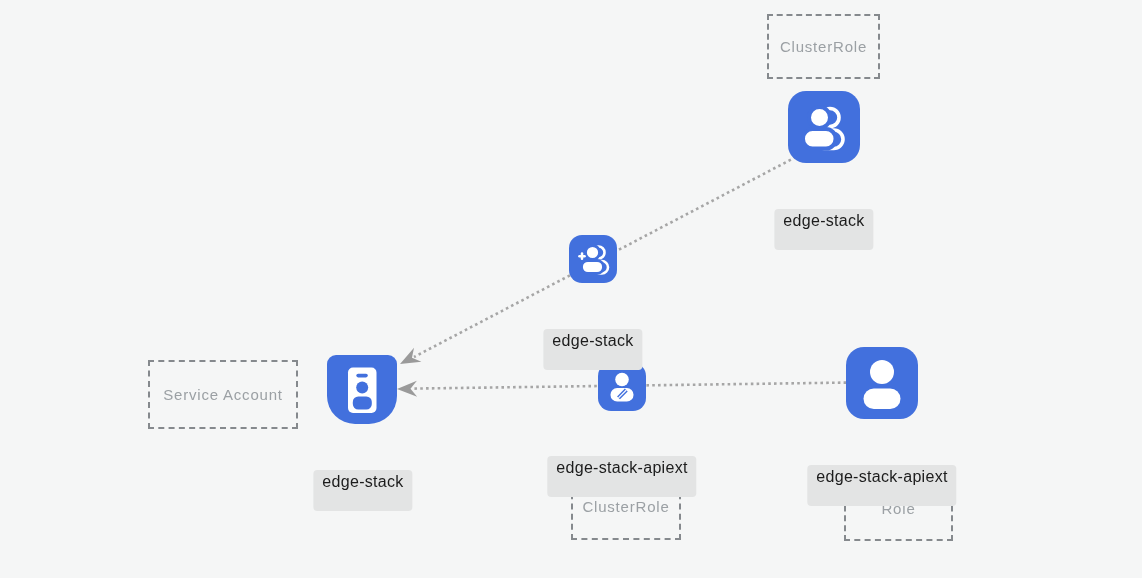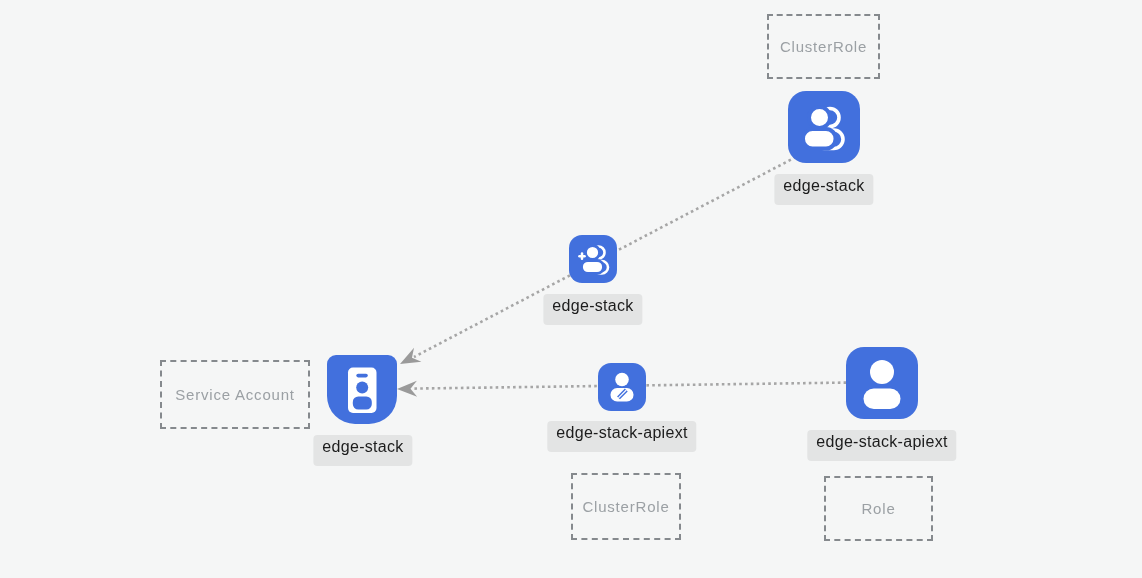--- a/index.html
+++ b/index.html
@@ -45,45 +45,45 @@
     background:var(--accent-blue);
     border-radius:9px 9px 28px 28px;
     line-height:0;
   }
   .pill{
     position:absolute;z-index:4;
     transform:translateX(-50%);
     background:var(--label-bg);
     color:var(--label-text);
     font-size:16px;letter-spacing:0.3px;white-space:nowrap;
-    padding:3px 9px 10px 9px;border-radius:4px;
+    padding:3px 9px 20px 9px;border-radius:4px;margin-top:35px;
   }
 </style>
 </head>
 <body>
 
 <div class="canvas">
 
   <svg class="edges" width="1142" height="578" viewBox="0 0 1142 578">
     <line class="dotline" x1="796" y1="157" x2="414" y2="357"></line>
     <path class="arrow" d="M0,0 L20,-8 L13.5,0 L20,8 Z" transform="translate(400,364) rotate(-27.6)"></path>
     <line class="dotline" x1="852" y1="382.5" x2="413" y2="388.6"></line>
     <path class="arrow" d="M0,0 L20,-8 L13.5,0 L20,8 Z" transform="translate(397,389) rotate(-1)"></path>
   </svg>
 
   <div class="kind-box" style="left:767px;top:14px;width:113px;height:65px">
     <span class="kind-label">ClusterRole</span>
   </div>
-  <div class="kind-box" style="left:160px;top:360px;width:150px;height:69px">
+  <div class="kind-box" style="left:148px;top:360px;width:150px;height:69px">
     <span class="kind-label">Service Account</span>
   </div>
   <div class="kind-box" style="left:571px;top:473px;width:110px;height:67px">
     <span class="kind-label">ClusterRole</span>
   </div>
-  <div class="kind-box" style="left:824px;top:476px;width:109px;height:65px">
+  <div class="kind-box" style="left:844px;top:476px;width:109px;height:65px">
     <span class="kind-label">Role</span>
   </div>
 
   <div class="node-icon" style="left:788px;top:91px">
     <svg width="72" height="72" viewBox="0 0 72 72">
       <rect class="icon-bg" x="0" y="0" width="72" height="72" rx="18"></rect>
       <circle class="glyph-outline" cx="42" cy="26.5" r="9" stroke-width="3.6"></circle>
       <rect class="glyph-outline" x="27" y="39" width="28" height="18.5" rx="9.2" stroke-width="3.6"></rect>
       <circle class="glyph-carve" cx="31.5" cy="26.5" r="10.5" stroke-width="4"></circle>
       <rect class="glyph-carve" x="15" y="38" width="32.5" height="19.5" rx="9.5" stroke-width="4"></rect>

